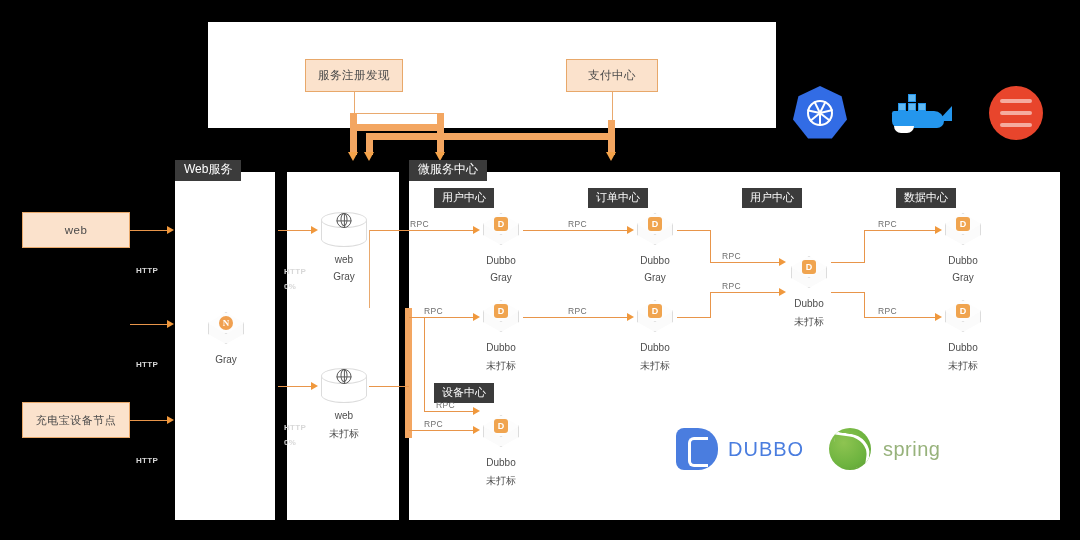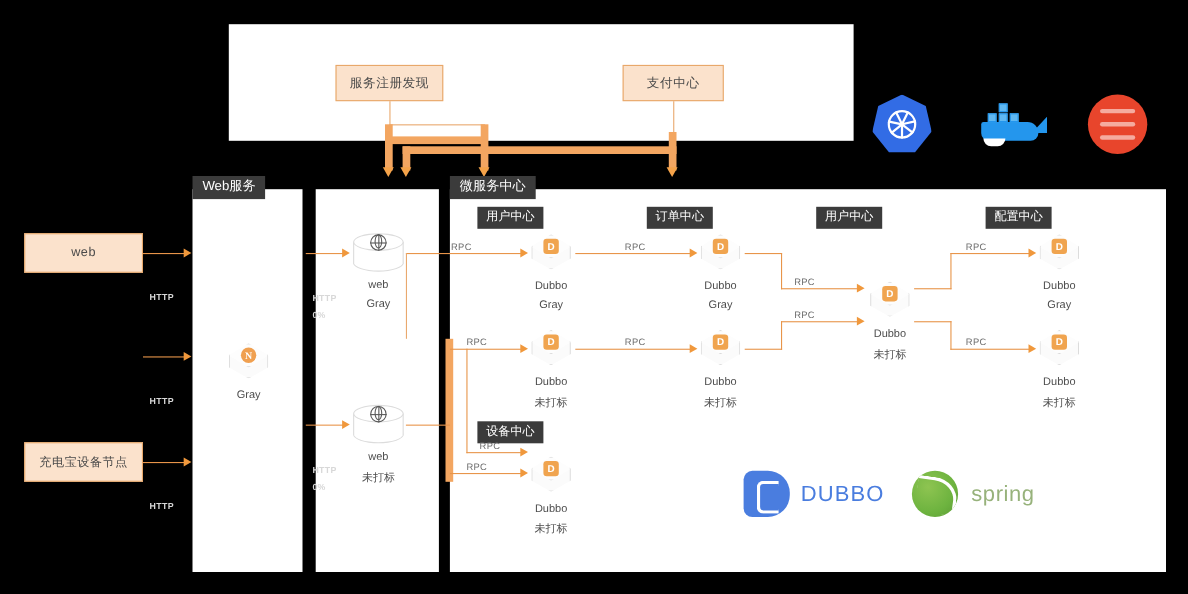--- a/index.html
+++ b/index.html
@@ -344,21 +344,21 @@
   <div class="zbadge sm" style="left:434px; top:188px;">
     <span>用户中心</span>
   </div>
   <div class="zbadge sm" style="left:588px; top:188px;">
     <span>订单中心</span>
   </div>
   <div class="zbadge sm" style="left:742px; top:188px;">
     <span>用户中心</span>
   </div>
   <div class="zbadge sm" style="left:896px; top:188px;">
-    <span>配置中心</span>
+    <span>数据中心</span>
   </div>
   <div class="zbadge sm" style="left:434px; top:383px;">
     <span>设备中心</span>
   </div>
 
   <div class="cube" style="left:477px; top:213px;">
     <div class="body"></div>
     <div class="top"></div>
     <div class="glyph dubbo">D</div>
     <div class="nlabel l1">Dubbo</div>

